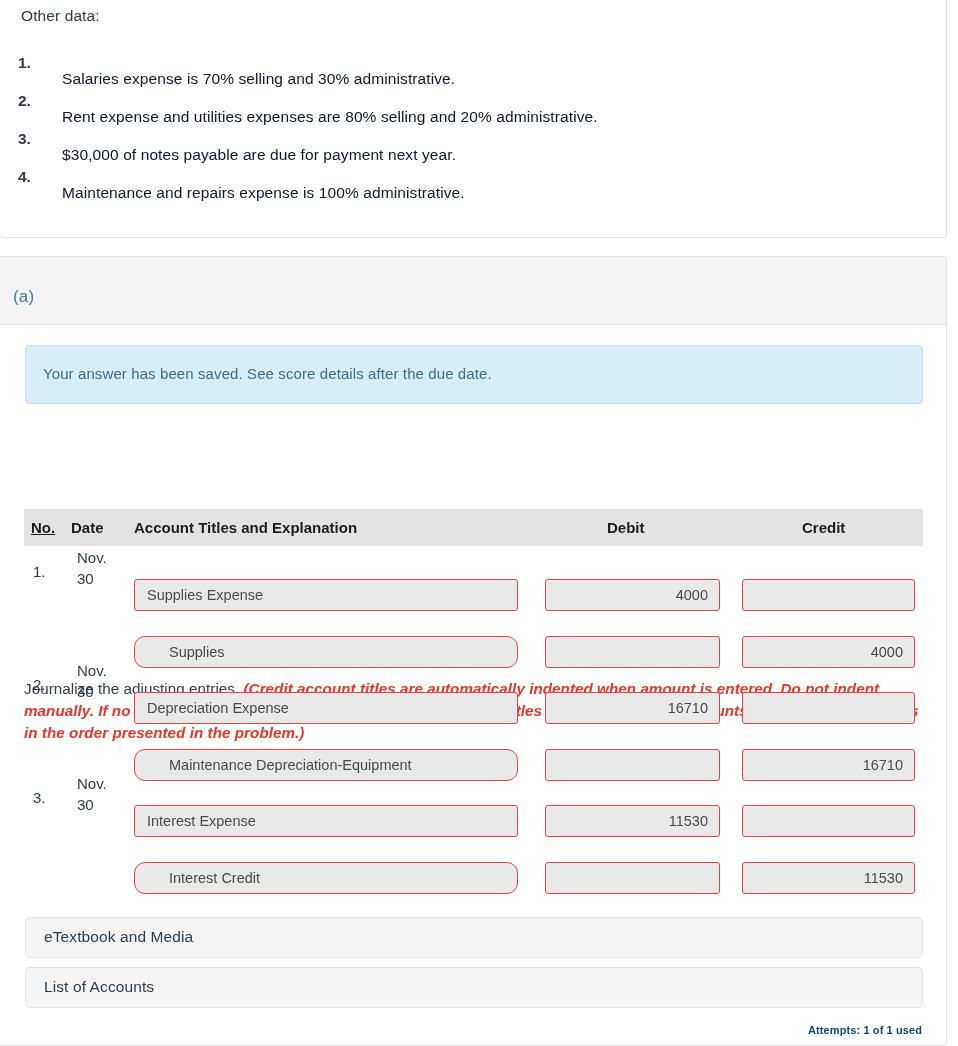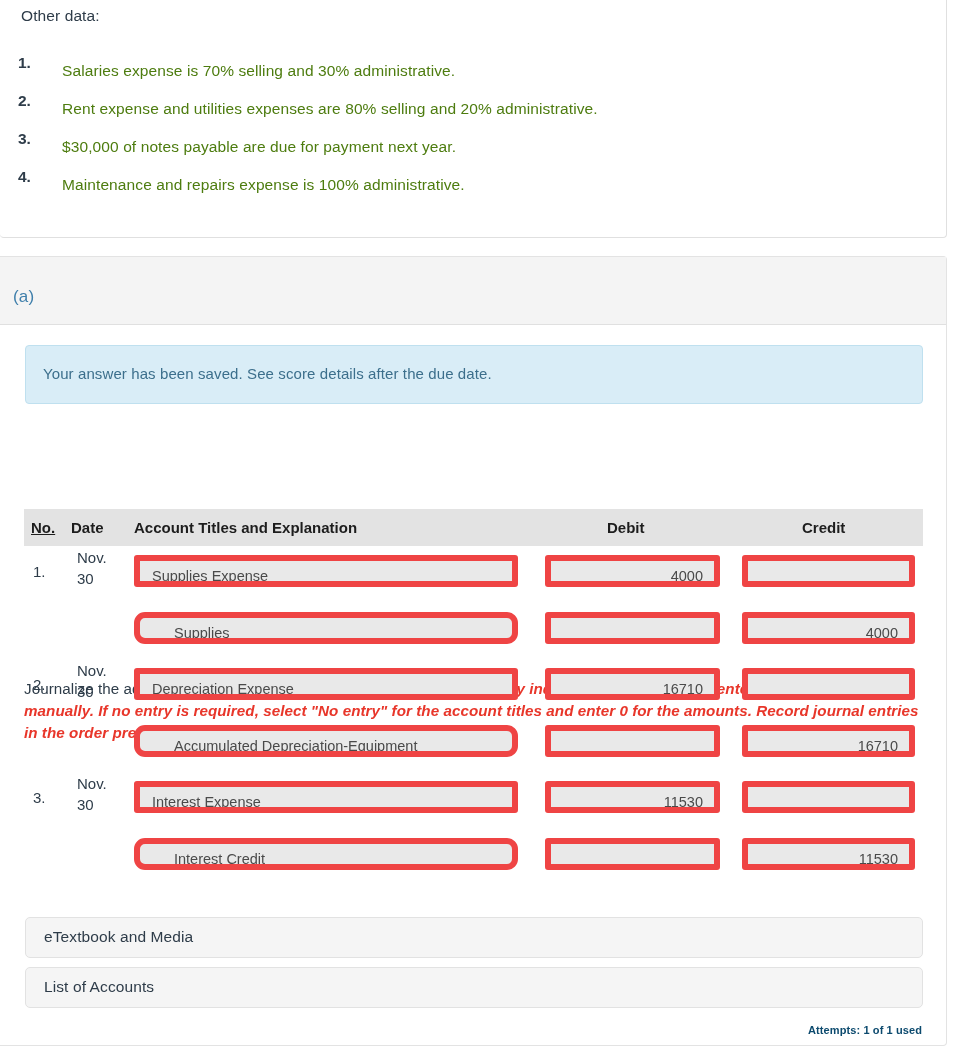--- a/index.html
+++ b/index.html
@@ -52,23 +52,23 @@
     position: absolute;
     left: 18px;
     top: 0;
     font-weight: bold;
     font-size: 15.5px;
     color: #2e3c49;
   }
   .ol-text {
     position: absolute;
     left: 62px;
-    top: 8px;
+    top: 16px;
     font-size: 15.5px;
-    color: #4d7c0f;
+    color: #0f172a;
     letter-spacing: .1px;
   }
 
   
   .part-card {
     position: absolute;
     left: 0;
     top: 256px;
     width: 947px;
     height: 790px;
@@ -175,28 +175,29 @@
     left: 53px;
     top: 1px;
     width: 40px;
     font-size: 15px;
     line-height: 21px;
     color: #2e3c49;
   }
   .fld {
     position: absolute;
     background: #e9e9e9;
-    border: 6px solid #ef4444;
+    border: 1px solid #ef4444;
     border-radius: 3px;
     height: 32px;
     font-size: 14.5px;
     color: #4a4a4a;
     line-height: 30px;
     overflow: hidden;
     white-space: nowrap;
+    margin-top: 24px;
   }
   .fld-acct {
     left: 110px;
     width: 384px;
     top: 9px;
     padding-left: 12px;
     text-align: left;
   }
   .fld-acct.indent { padding-left: 34px; border-radius: 11px; }
   .fld-debit {
@@ -310,21 +311,21 @@
         <div class="jrow">
           <div class="jnum">2.</div>
           <div class="jdate">Nov. 30</div>
           <div class="fld fld-acct">Depreciation Expense</div>
           <div class="fld fld-debit">16710</div>
           <div class="fld fld-credit"></div>
         </div>
         <div class="jrow">
           <div class="jnum"></div>
           <div class="jdate"></div>
-          <div class="fld fld-acct indent">Accumulated Depreciation-Equipment</div>
+          <div class="fld fld-acct indent">Maintenance Depreciation-Equipment</div>
           <div class="fld fld-debit"></div>
           <div class="fld fld-credit">16710</div>
         </div>
         <div class="jrow">
           <div class="jnum">3.</div>
           <div class="jdate">Nov. 30</div>
           <div class="fld fld-acct">Interest Expense</div>
           <div class="fld fld-debit">11530</div>
           <div class="fld fld-credit"></div>
         </div>

